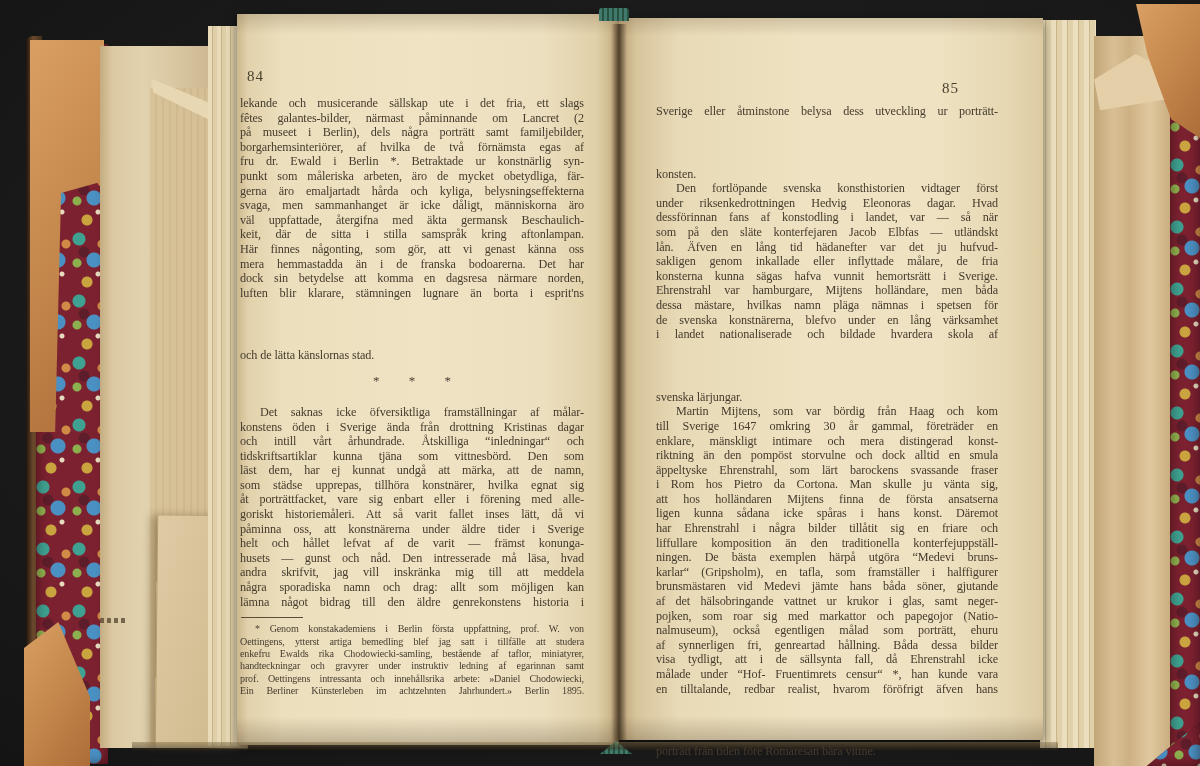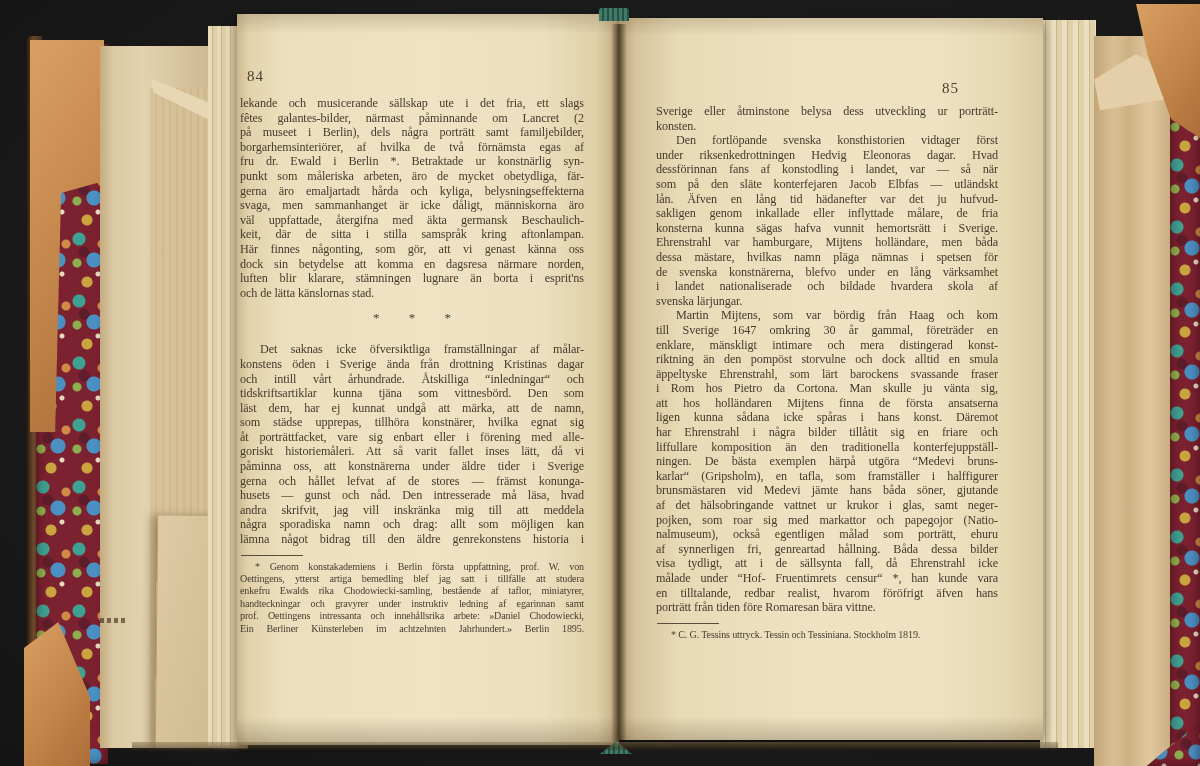--- a/index.html
+++ b/index.html
@@ -84,21 +84,21 @@
   
   .pn { color:#49402f; font-size:15px; letter-spacing:1px; }
   .pn-left { left:247px; top:68px; }
   .pn-right { left:942px; top:80px; }
   .text-col { color:#453b2d; font-size:12.2px; letter-spacing:-0.1px; }
   .text-col-left  { left:240px; top:96px;  width:344px; }
   .text-col-right { left:656px; top:104px; width:342px; }
   .tline { height:14.6px; line-height:14.6px; overflow:hidden;
     text-align:justify; text-align-last:justify; }
   .tline.indent { text-indent:20px; }
-  .tline.short { text-align-last:left; }
+  .tline.short { text-align-last:left;margin-top:48px; }
   .separator { height:18px; line-height:16px; margin:10px 0 14px 0; text-align:center;
     letter-spacing:13px; padding-left:13px; font-size:13px; color:#4a4034; }
   .footnote-rule { width:62px; height:0; border-top:1px solid #5a4c38; margin:8px 0 5px 1px; }
   .footnote { font-size:10.1px; letter-spacing:-0.15px; color:#463d30; }
   .footnote .tline { height:12.4px; line-height:12.4px; }
   .footnote .tline.indent { text-indent:15px; }
 </style>
 </head>
 <body>
 
@@ -139,36 +139,37 @@
         <div class="tline">fêtes galantes-bilder, närmast påminnande om Lancret (2</div>
         <div class="tline">på museet i Berlin), dels några porträtt samt familjebilder,</div>
         <div class="tline">borgarhemsinteriörer, af hvilka de två förnämsta egas af</div>
         <div class="tline">fru dr. Ewald i Berlin *.  Betraktade ur konstnärlig syn-</div>
         <div class="tline">punkt som måleriska arbeten, äro de mycket obetydliga, fär-</div>
         <div class="tline">gerna äro emaljartadt hårda och kyliga, belysningseffekterna</div>
         <div class="tline">svaga, men sammanhanget är icke dåligt, människorna äro</div>
         <div class="tline">väl uppfattade, återgifna med äkta germansk Beschaulich-</div>
         <div class="tline">keit, där de sitta i stilla samspråk kring aftonlampan.</div>
         <div class="tline">Här finnes någonting, som gör, att vi genast känna oss</div>
+        <div class="tline">mera hemmastadda än i de franska bodoarerna.  Det har</div>
         <div class="tline">dock sin betydelse att komma en dagsresa närmare norden,</div>
         <div class="tline">luften blir klarare, stämningen lugnare än borta i esprit'ns</div>
         <div class="tline short">och de lätta känslornas stad.</div>
       </div>
     <div class="separator">* * *</div>
     <div class="para">
         <div class="tline indent">Det saknas icke öfversiktliga framställningar af målar-</div>
         <div class="tline">konstens öden i Sverige ända från drottning Kristinas dagar</div>
         <div class="tline">och intill vårt århundrade.  Åtskilliga “inledningar“ och</div>
         <div class="tline">tidskriftsartiklar kunna tjäna som vittnesbörd.  Den som</div>
         <div class="tline">läst dem, har ej kunnat undgå att märka, att de namn,</div>
         <div class="tline">som städse upprepas, tillhöra konstnärer, hvilka egnat sig</div>
         <div class="tline">åt porträttfacket, vare sig enbart eller i förening med alle-</div>
         <div class="tline">goriskt historiemåleri.  Att så varit fallet inses lätt, då vi</div>
         <div class="tline">påminna oss, att konstnärerna under äldre tider i Sverige</div>
-        <div class="tline">gerna och hållet lefvat af de stores — främst konunga-</div>
+        <div class="tline">helt och hållet lefvat af de varit — främst konunga-</div>
         <div class="tline">husets — gunst och nåd.  Den intresserade må läsa, hvad</div>
         <div class="tline">andra skrifvit, jag vill inskränka mig till att meddela</div>
         <div class="tline">några sporadiska namn och drag: allt som möjligen kan</div>
         <div class="tline">lämna något bidrag till den äldre genrekonstens historia i</div>
       </div>
     <div class="footnote-rule"></div>
     <div class="para footnote">
         <div class="tline indent">* Genom konstakademiens i Berlin första uppfattning, prof. W. von</div>
         <div class="tline">Oettingens, ytterst artiga bemedling blef jag satt i tillfälle att studera</div>
         <div class="tline">enkefru Ewalds rika Chodowiecki-samling, bestående af taflor, miniatyrer,</div>

